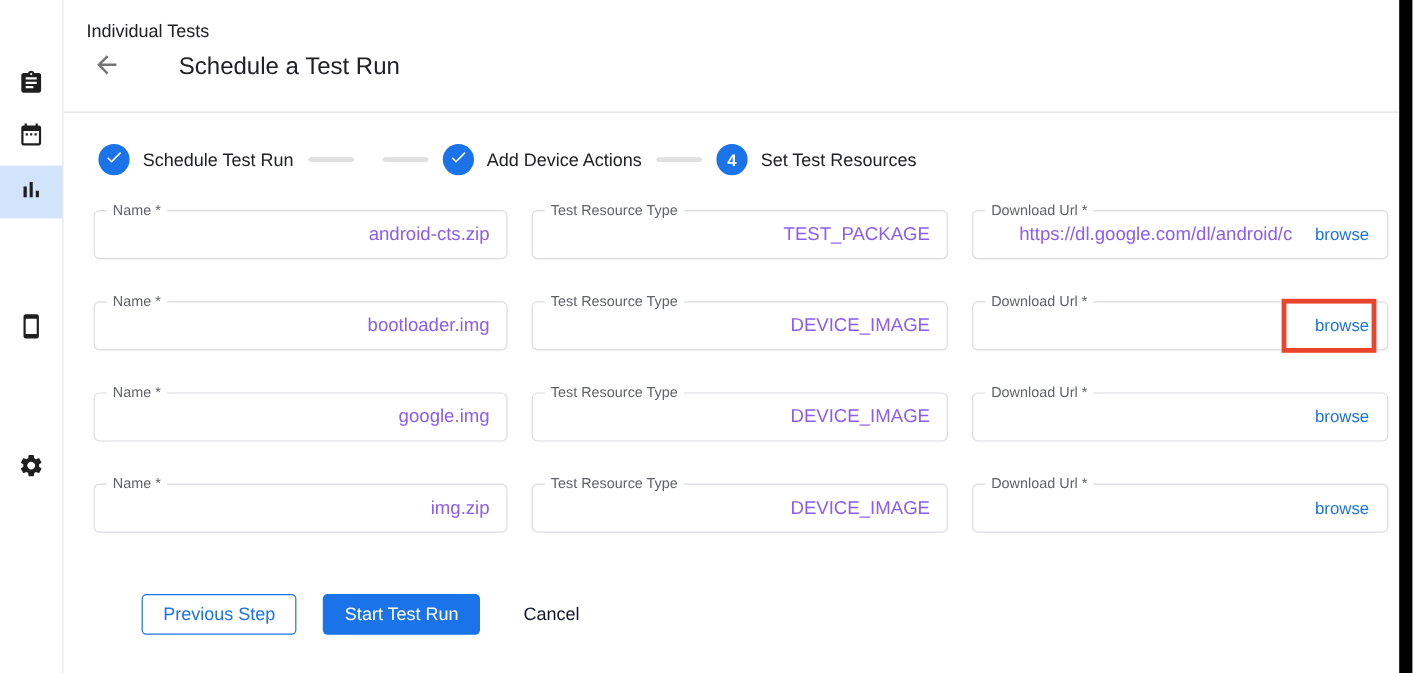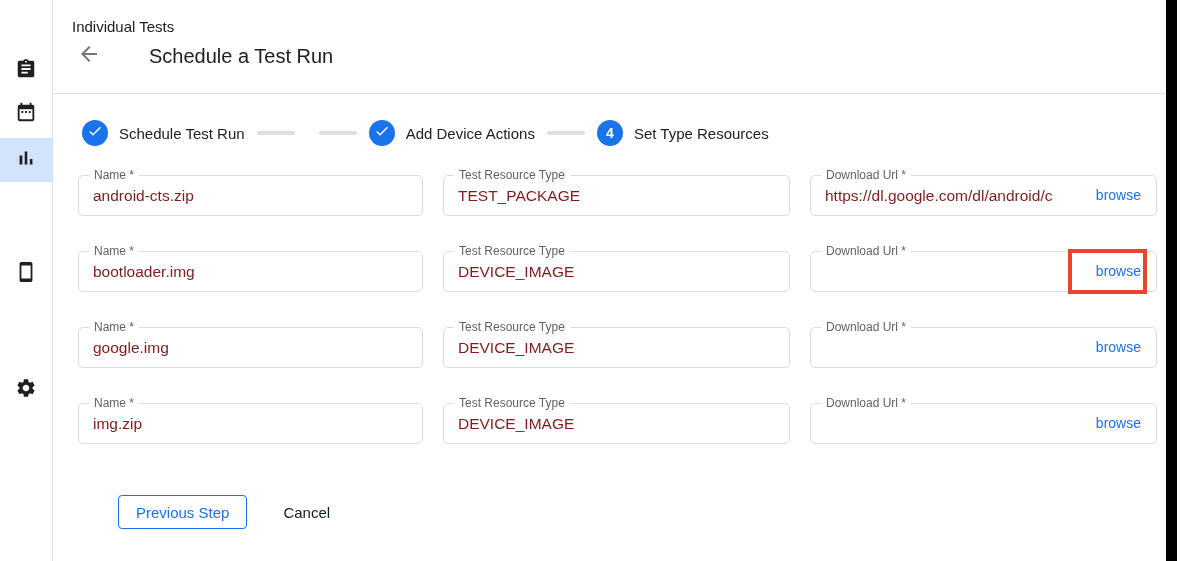--- a/index.html
+++ b/index.html
@@ -34,25 +34,25 @@
   .step-circle { width:26px; height:26px; border-radius:50%; background:#1a73e8;
     display:flex; align-items:center; justify-content:center; flex:none; }
   .step-circle svg { width:16px; height:16px; fill:#fff; }
   .step-number { color:#fff; font-size:14px; font-weight:700; }
   .step-label { margin-left:11px; font-size:15px; color:#202124; white-space:nowrap; }
   .connector { width:38px; height:4px; border-radius:2px; background:#e0e0e0; margin:0 12px; flex:none; }
 
   
   .form-grid { margin:29px 0 0 25px; display:grid;
     grid-template-columns:345px 347px 347px; column-gap:20px; row-gap:35px; }
-  .field { position:relative; height:41px; border:1px solid #dadce0; border-radius:5px; background:#fff; }
+  .field { position:relative; height:41px; border:1px solid #dadce0; border-radius:5px; background:#fff;text-align:right; }
   .field-label { position:absolute; top:-8px; left:10px; background:#fff; padding:0 5px;
     font-size:12px; color:#5f6368; white-space:nowrap; }
   .field-value { height:39px; line-height:39px; padding:0 14px; font-size:15.5px;
-    color:#7f1d1d; white-space:nowrap; overflow:hidden; }
+    color:#8b5cf6; white-space:nowrap; overflow:hidden; }
   .url-field { display:flex; align-items:center; }
   .url-field .field-value { flex:1 1 auto; min-width:0; padding-right:4px; }
   .browse-btn { flex:none; padding:0 15px; font-size:14px; color:#1a73e8; cursor:pointer; line-height:39px; }
   .red-box { position:absolute; top:-3px; right:9px; width:79px; height:45px;
     border:4px solid #e8452c; pointer-events:none; z-index:2; }
 
   
   .actions { display:flex; align-items:center; margin:51px 0 0 25px;padding-left:40px; }
   .btn { height:34px; border-radius:4px; font-size:15px; cursor:pointer;
     font-family:"Liberation Sans", sans-serif; display:flex; align-items:center; }
@@ -136,21 +136,21 @@
                 <path d="M9 16.2 4.8 12l-1.4 1.4L9 19 21 7l-1.4-1.4z"></path>
               </svg></span>
         </div>
         <span class="step-label">Add Device Actions</span>
       </div>
       <div class="connector"></div>
       <div class="step">
         <div class="step-circle">
           <span class="step-number">4</span>
         </div>
-        <span class="step-label">Set Type Resources</span>
+        <span class="step-label">Set Test Resources</span>
       </div>
     </div>
 
     <div class="form-grid">
 
       <div class="field">
         <span class="field-label">Name *</span>
         <div class="field-value">android-cts.zip</div>
       </div>
       <div class="field">
@@ -203,19 +203,20 @@
       <div class="field url-field">
         <span class="field-label">Download Url *</span>
         <div class="field-value"></div>
         <span class="browse-btn">browse</span>
       </div>
 
     </div>
 
     <div class="actions">
       <button class="btn btn-outline">Previous Step</button>
+      <button class="btn btn-filled">Start Test Run</button>
       <button class="btn btn-text">Cancel</button>
     </div>
 
   </div>
 
   <div class="right-bar"></div>
 </div>
 
 </body></html>

